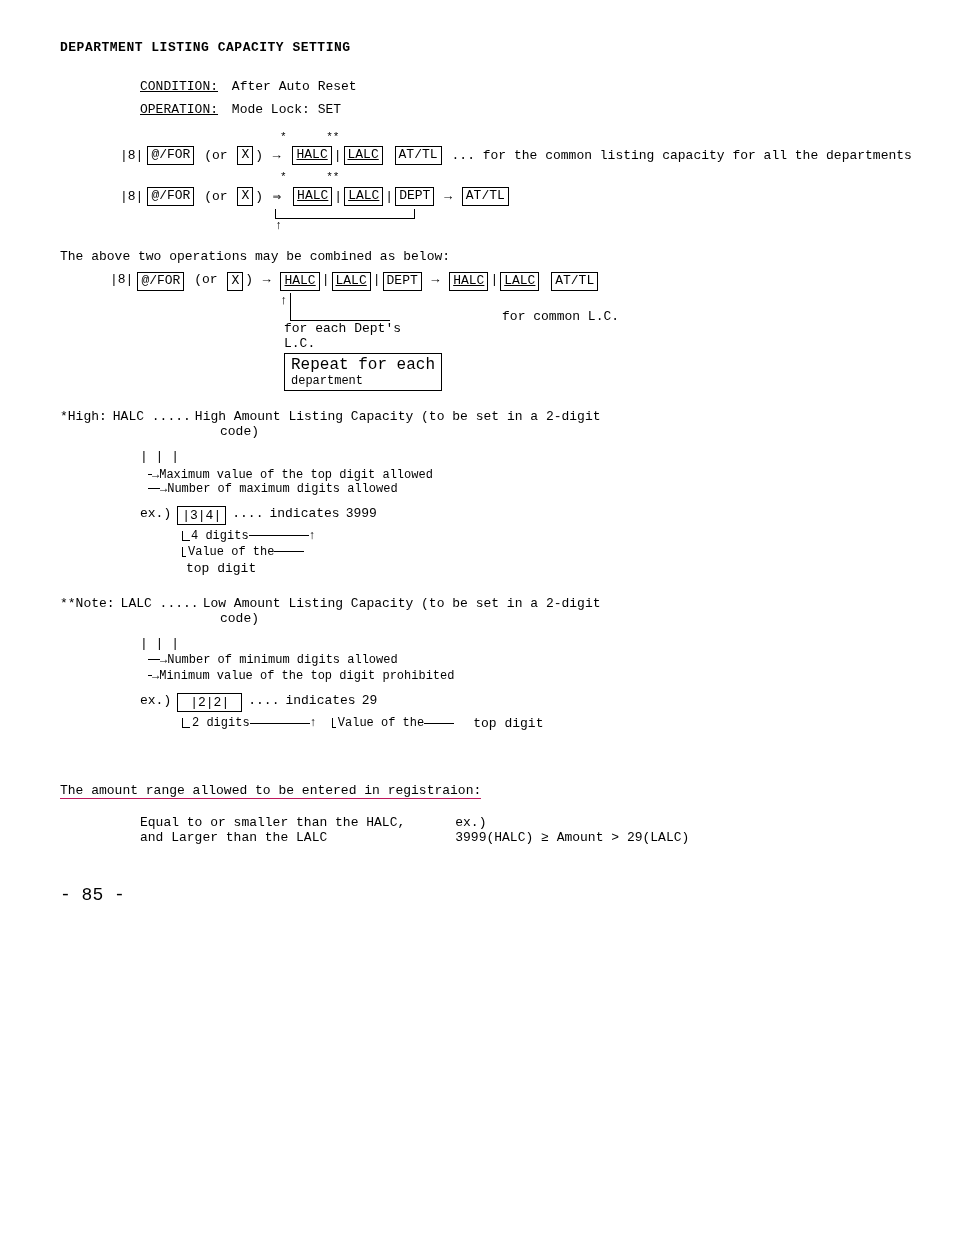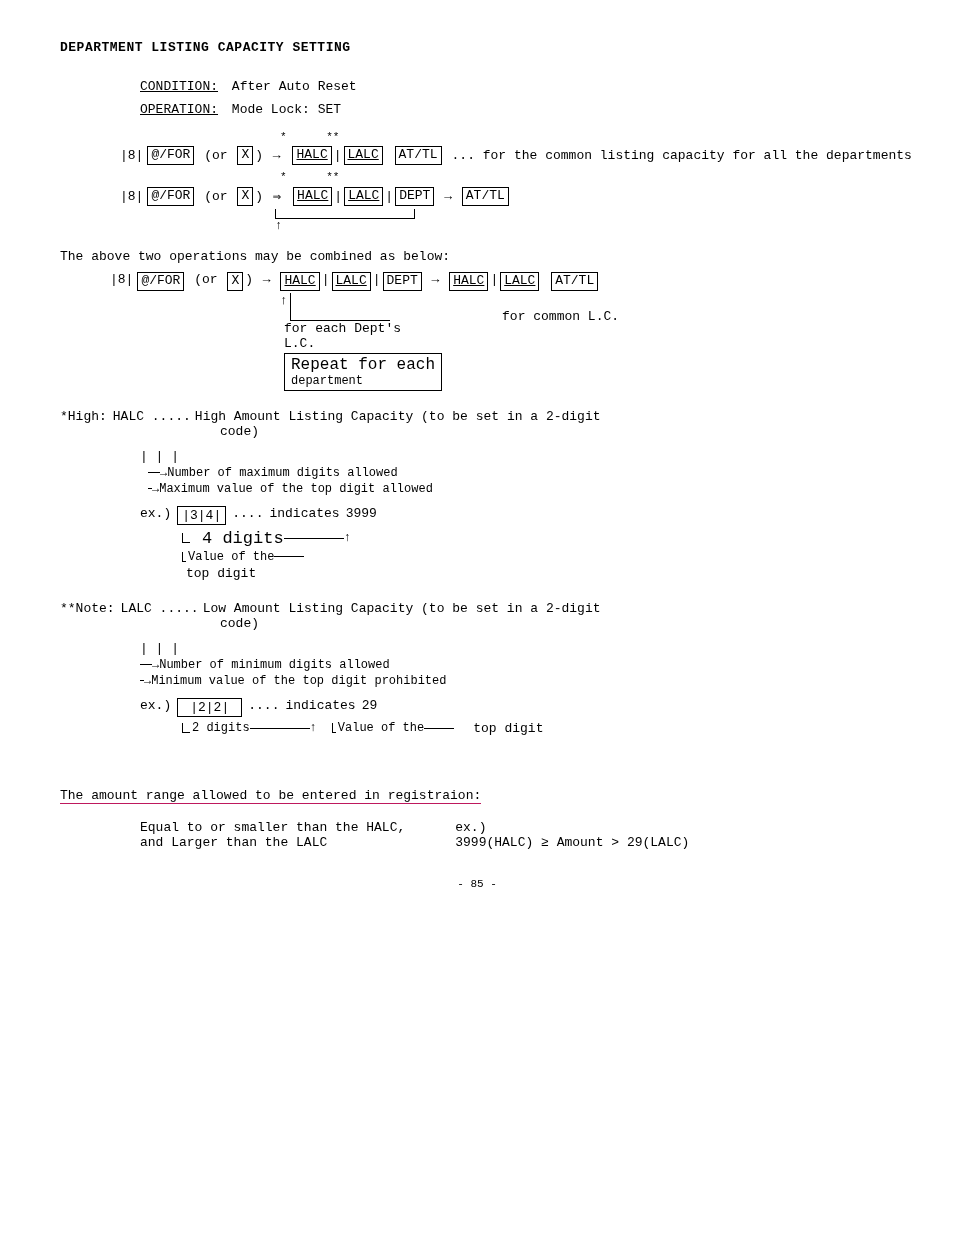--- a/index.html
+++ b/index.html
@@ -57,23 +57,22 @@
       margin-top: 24px;
       border-bottom: 1px solid #be185d;
       display: inline-block;
       font-size: 13px;
       margin-bottom: 10px;
     }
     .range-detail {
       margin: 6px 0 6px 80px;
     }
     .page-num {
-      text-align: center;
-      margin-top: 28px;
-      font-size: 11px;
+      margin-top: 40px;
+      font-size: 18px;
     }
     .combined-diagram-wrap {
       margin: 8px 0 8px 50px;
     }
   </style>
 </head>
 <body>
 
 <div class="page-title">DEPARTMENT LISTING CAPACITY SETTING</div>
 
@@ -188,45 +187,45 @@
     <span style="white-space:nowrap;">*High:</span>
     <span style="white-space:nowrap; margin-left:2px;">HALC .....</span>
     <span>High  Amount Listing Capacity (to be set in a 2-digit</span>
   </div>
   <div style="margin-left: 160px;">code)</div>
 </div>
 
 <div class="digit-diagram">
   <div style="font-size: 13px; margin-bottom: 2px;">| | |</div>
   <div style="display: flex; flex-direction: column; margin-left: 8px;">
+    <div style="display: flex; align-items: center; gap: 0; margin-top: 2px;">
+      <div style="width: 4px; border-bottom: 1px solid #000; height: 1px; display: inline-block; vertical-align: middle; border-left: 1px solid #000;"></div>
+      <span style="font-size:12px;">→Maximum value of the top digit allowed</span>
+    </div>
     <div style="display: flex; align-items: center; gap: 0;">
       <div style="width: 12px; border-bottom: 1px solid #000; height: 1px; display: inline-block; vertical-align: middle;"></div>
       <span style="font-size:12px;">→Number of maximum digits allowed</span>
-    </div>
-    <div style="display: flex; align-items: center; gap: 0; margin-top: 2px;">
-      <div style="width: 4px; border-bottom: 1px solid #000; height: 1px; display: inline-block; vertical-align: middle; border-left: 1px solid #000;"></div>
-      <span style="font-size:12px;">→Maximum value of the top digit allowed</span>
     </div>
   </div>
 </div>
 
 <div class="ex-section">
   <div style="display: flex; align-items: flex-start; gap: 6px;">
     <span>ex.)</span>
     <span style="border: 1px solid #000; padding: 1px 4px;">|3|4|</span>
     <span>....</span>
     <span>indicates</span>
     <span style="position:relative;">3999</span>
   </div>
   <div style="margin-left: 42px; margin-top: 4px;">
 
     <div style="display:flex; flex-direction: column; gap: 2px;">
       <div style="display: flex; align-items: center;">
         <div style="width: 8px; border-bottom: 1px solid #000; border-left: 1px solid #000; height: 10px; display: inline-block; vertical-align: bottom;"></div>
-        <span style="font-size:17px; margin-left:12px;">4 digits</span>
+        <span style="font-size:12px; margin-left:1px;">4 digits</span>
         <div style="width: 60px; border-bottom: 1px solid #000; height: 1px; display: inline-block; vertical-align: middle;"></div>
         <span style="font-size:12px;">↑</span>
       </div>
       <div style="display: flex; align-items: center;">
         <div style="width: 4px; border-bottom: 1px solid #000; border-left: 1px solid #000; height: 10px; display: inline-block; vertical-align: bottom;"></div>
         <span style="font-size:12px; margin-left:2px;">Value of the</span>
         <div style="width: 30px; border-bottom: 1px solid #000; height: 1px; display: inline-block; vertical-align: middle;"></div>
       </div>
       <div style="margin-left: 4px;">top digit</div>
     </div>
@@ -237,21 +236,21 @@
   <div style="display: flex; align-items: flex-start; gap: 4px;">
     <span style="white-space:nowrap;">**Note:</span>
     <span style="white-space:nowrap; margin-left:2px;">LALC .....</span>
     <span>Low Amount Listing Capacity (to be set in a 2-digit</span>
   </div>
   <div style="margin-left: 160px;">code)</div>
 </div>
 
 <div class="digit-diagram">
   <div style="font-size: 13px; margin-bottom: 2px;">| | |</div>
-  <div style="display: flex; flex-direction: column; ">
+  <div style="display: flex; flex-direction: column; margin-left: 8px;">
     <div style="display: flex; align-items: center; gap: 0;">
       <div style="width: 12px; border-bottom: 1px solid #000; height: 1px; display: inline-block; vertical-align: middle;"></div>
       <span style="font-size:12px;">→Number of minimum digits allowed</span>
     </div>
     <div style="display: flex; align-items: center; gap: 0; margin-top: 2px;">
       <div style="width: 4px; border-bottom: 1px solid #000; height: 1px; display: inline-block; vertical-align: middle; border-left: 1px solid #000;"></div>
       <span style="font-size:12px;">→Minimum value of the top digit prohibited</span>
     </div>
   </div>
 </div>

